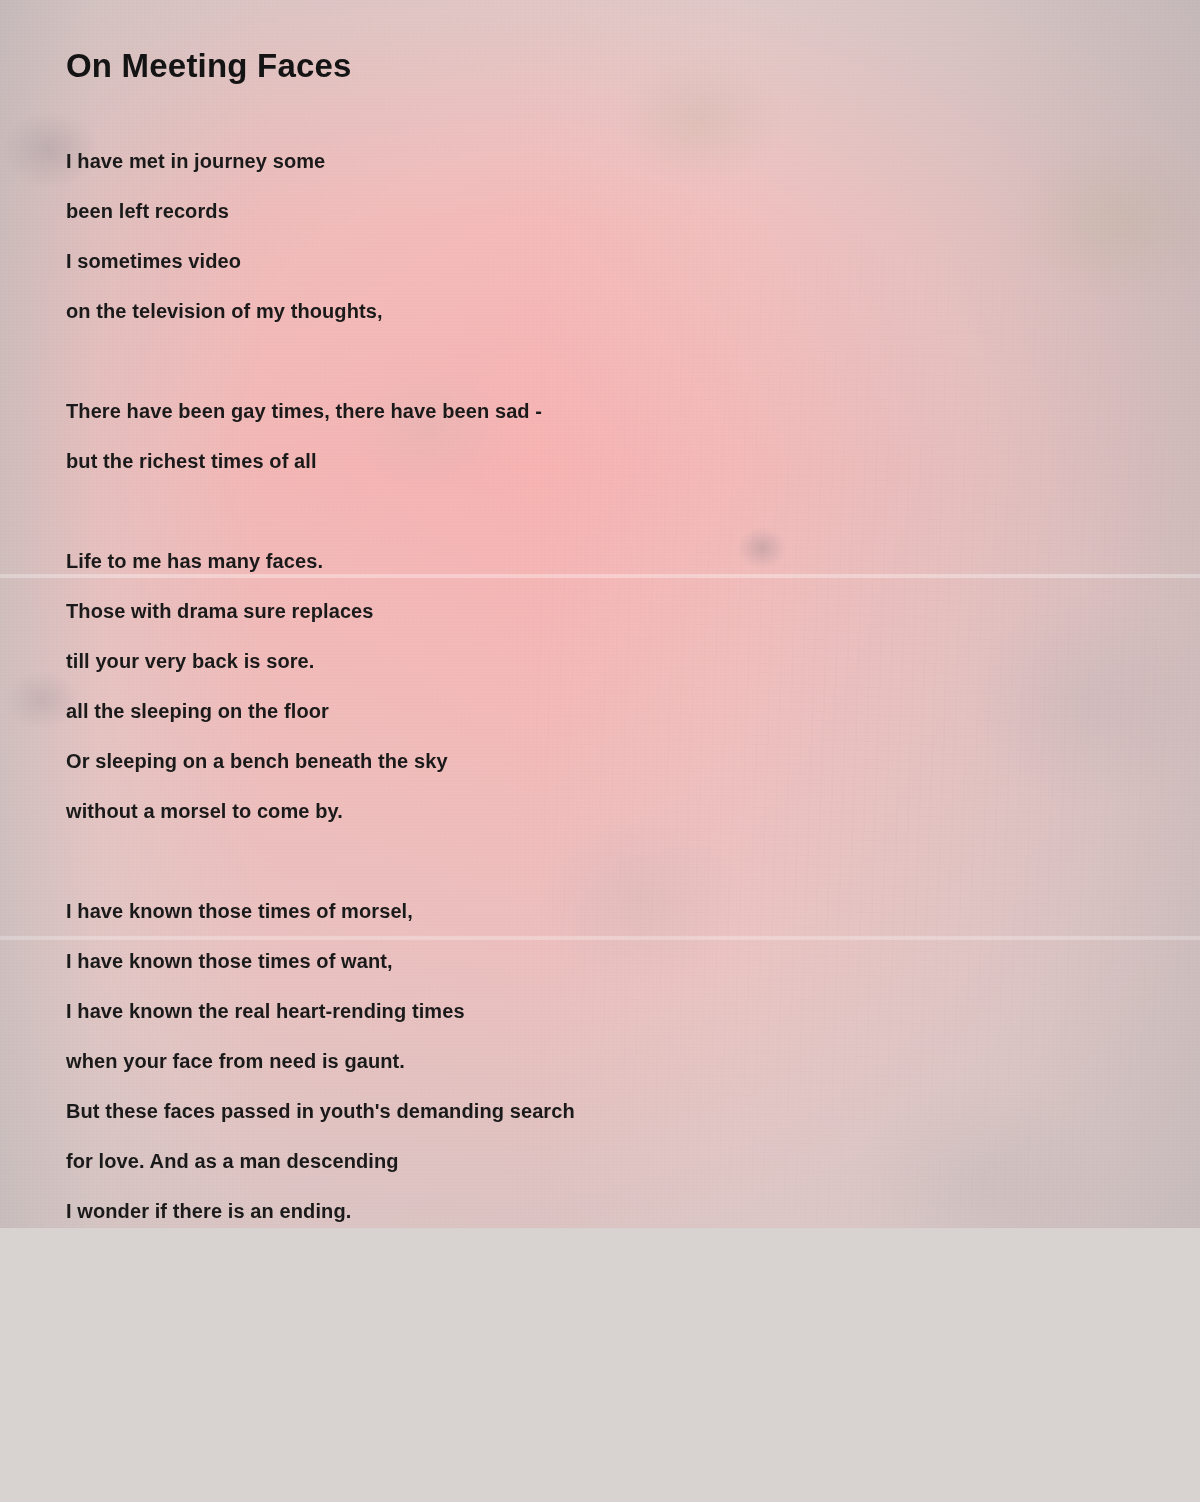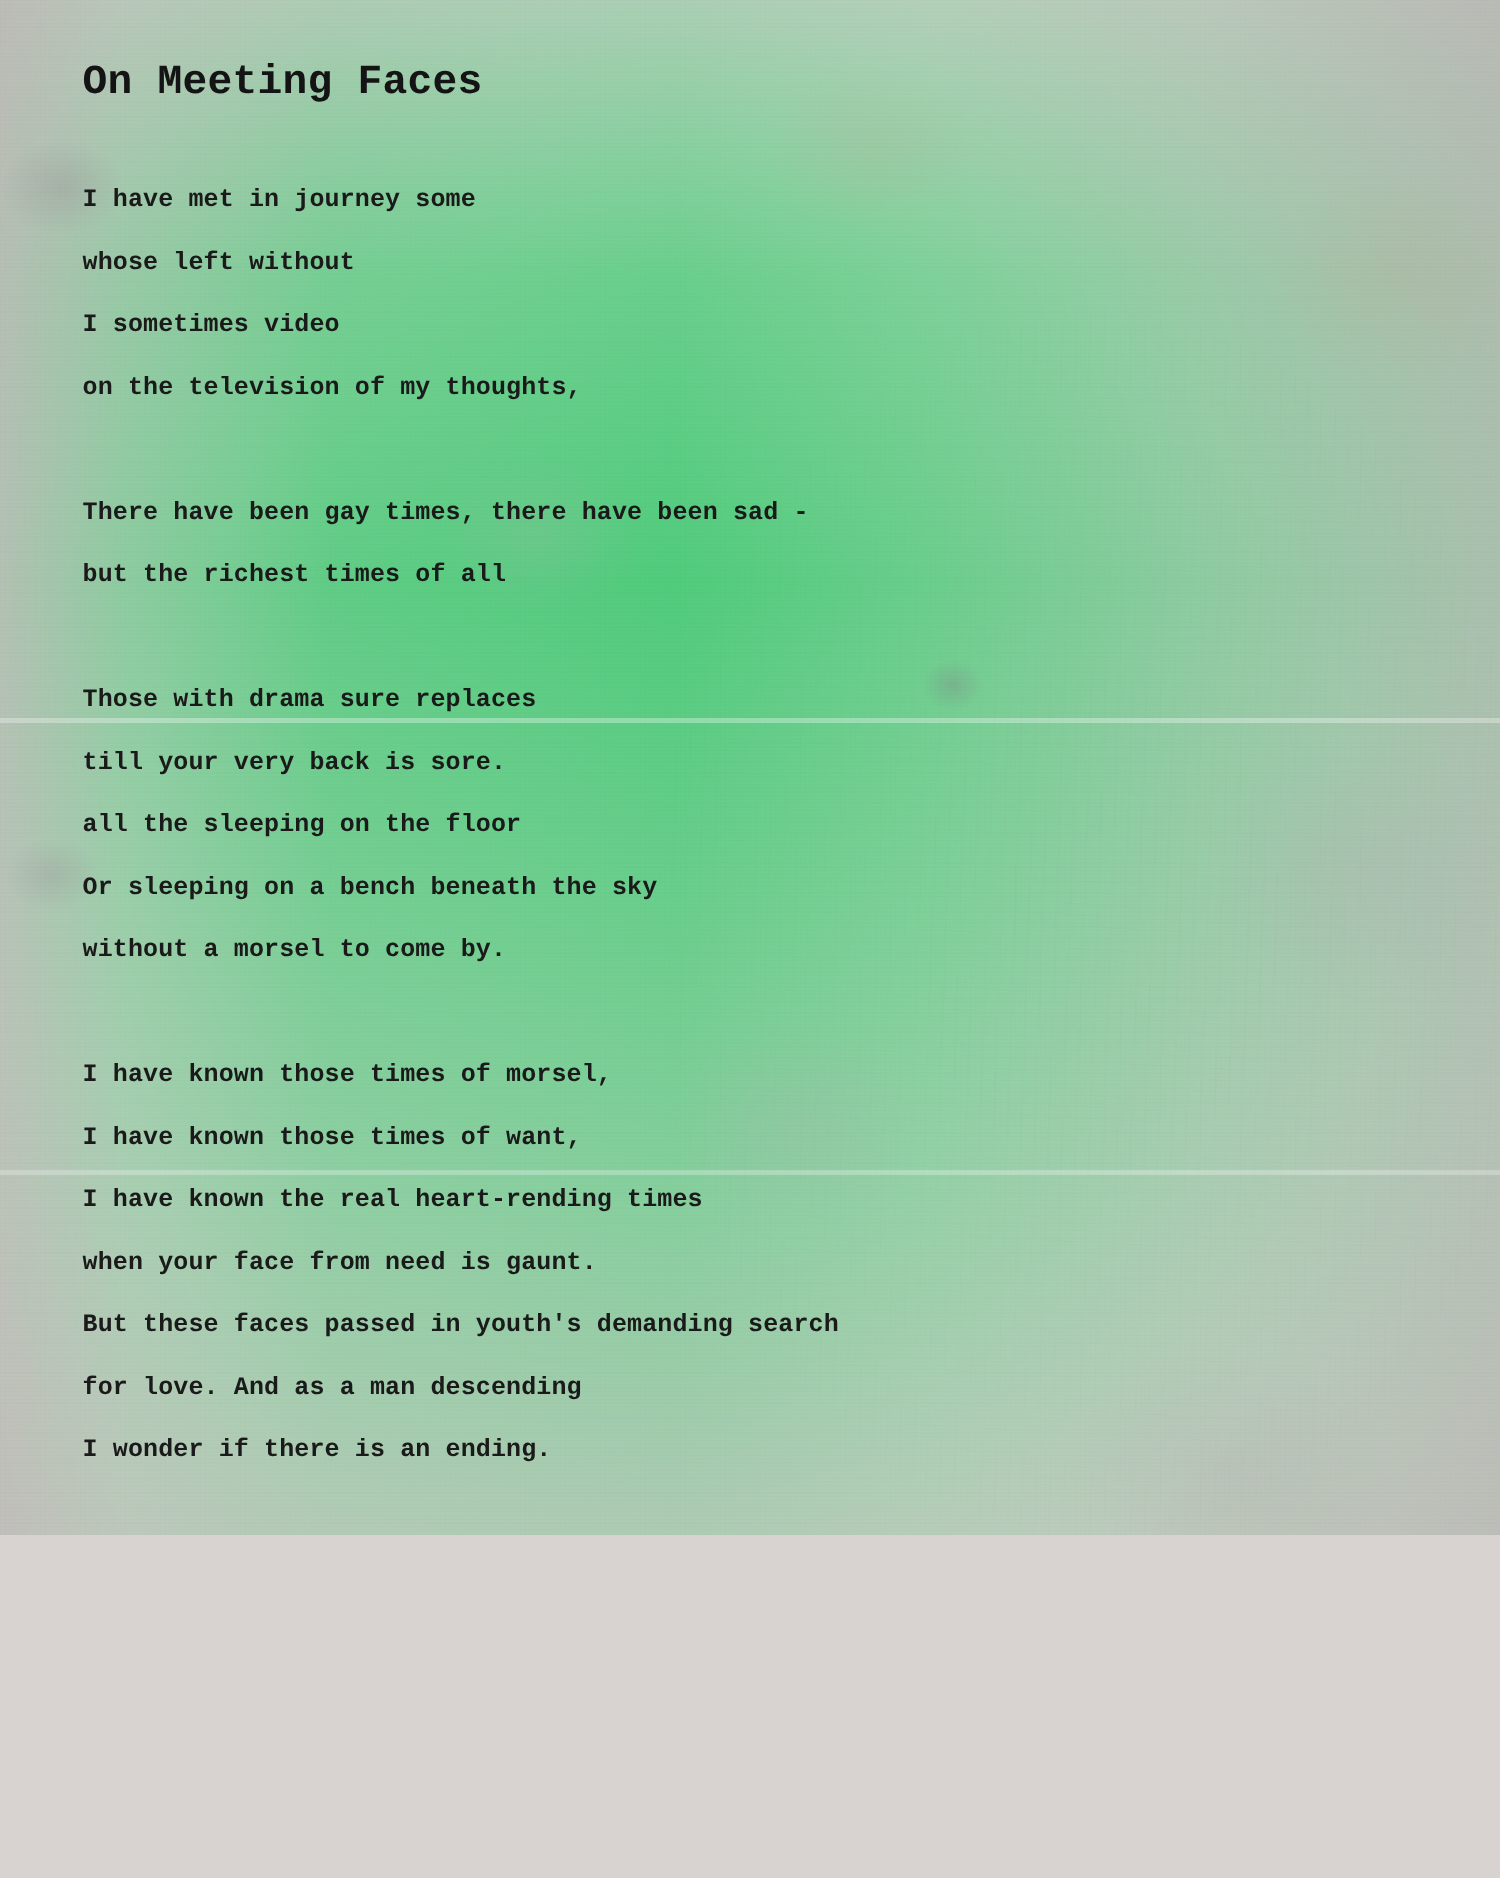--- a/index.html
+++ b/index.html
@@ -13,23 +13,22 @@
     font-family: "Liberation Sans", sans-serif;
     background-color: #d8d2d0;
   }
 
   
   .page {
     position: relative;
     width: 1200px;
     height: 1228px;
     box-sizing: border-box;
-    background-color: #22c55e;
+    background-color: #fca5a5;
     overflow: hidden;
-    font-family: Liberation Mono, monospace;
   }
 
   .texture {
     position: absolute;
     inset: 0;
     pointer-events: none;
   }
 
   
   .tex-base {
@@ -158,31 +157,32 @@
   <div class="texture tex-script"></div>
   <div class="texture tex-seams"></div>
   <div class="texture tex-grain"></div>
   <div class="texture tex-vignette"></div>
 
   <div class="content">
     <h1 class="poem-title">On Meeting Faces</h1>
 
     <div class="stanza">
       <div class="poem-line">I have met in journey some</div>
-      <div class="poem-line">whose left without</div>
+      <div class="poem-line">been left records</div>
       <div class="poem-line">I sometimes video</div>
       <div class="poem-line">on the television of my thoughts,</div>
     </div>
 
     <div class="stanza">
       <div class="poem-line">There have been gay times, there have been sad -</div>
       <div class="poem-line">but the richest times of all</div>
     </div>
 
     <div class="stanza">
+      <div class="poem-line">Life to me has many faces.</div>
       <div class="poem-line">Those with drama sure replaces</div>
       <div class="poem-line">till your very back is sore.</div>
       <div class="poem-line">all the sleeping on the floor</div>
       <div class="poem-line">Or sleeping on a bench beneath the sky</div>
       <div class="poem-line">without a morsel to come by.</div>
     </div>
 
     <div class="stanza">
       <div class="poem-line">I have known those times of morsel,</div>
       <div class="poem-line">I have known those times of want,</div>

